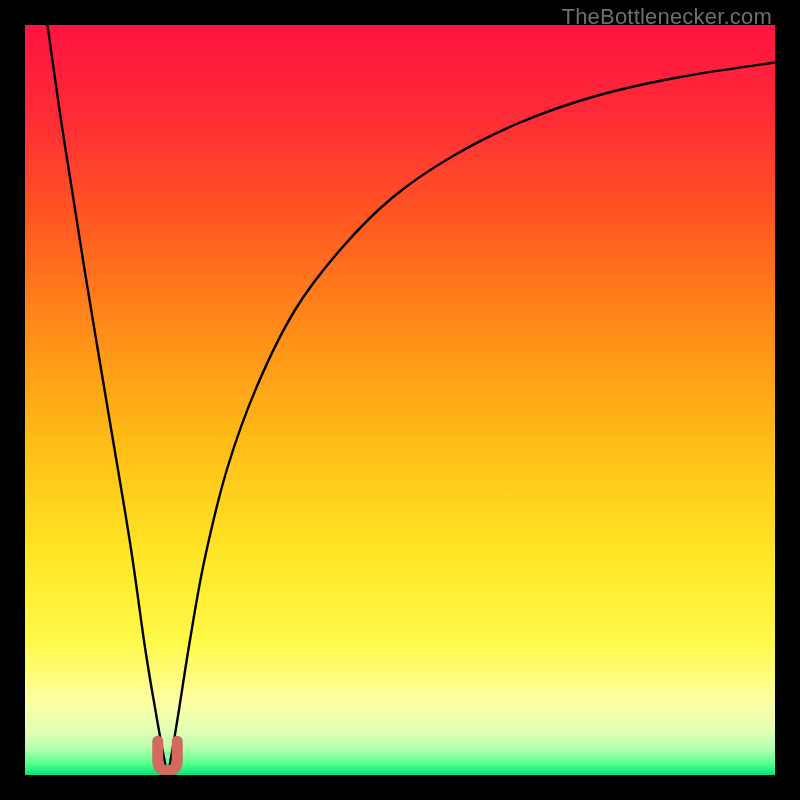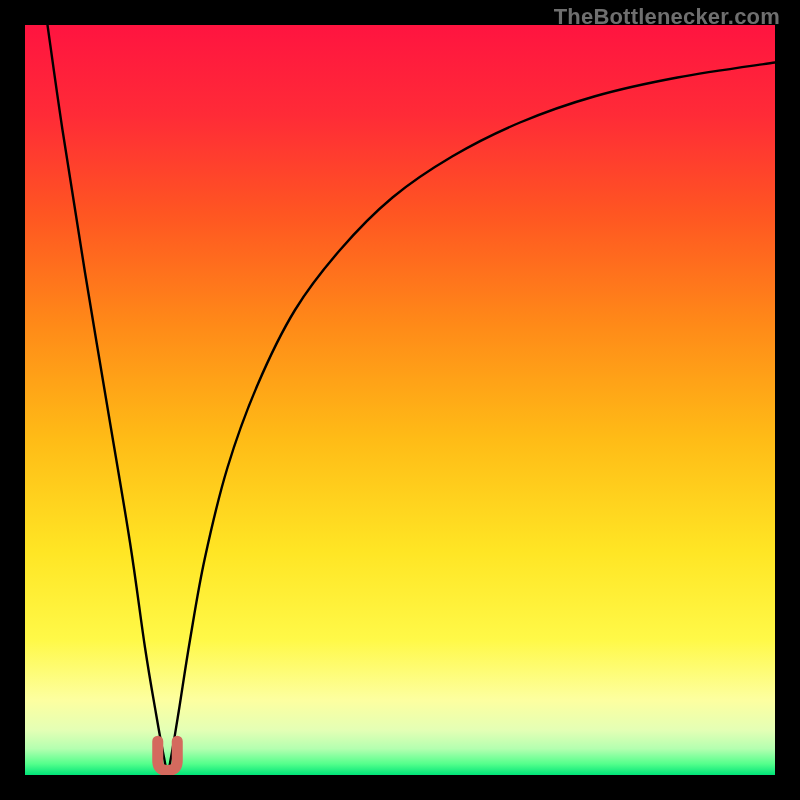--- a/index.html
+++ b/index.html
@@ -28,24 +28,24 @@
     position: absolute;
     inset: 0;
   }
   .curve {
     position: absolute;
     inset: 0;
   }
   .watermark {
     position: absolute;
     top: 4px;
-    right: 20px;
+    right: 28px;
     color: #6f6f6f;
     font-size: 22px;
-    font-weight: 700;
+    font-weight: 400;
     letter-spacing: 0.2px;
   }
 </style>
 </head>
 <body>
 
 <div class="frame">
 
   <div class="plot-area">
     <svg class="gradient" viewBox="0 0 750 750" preserveAspectRatio="none">

